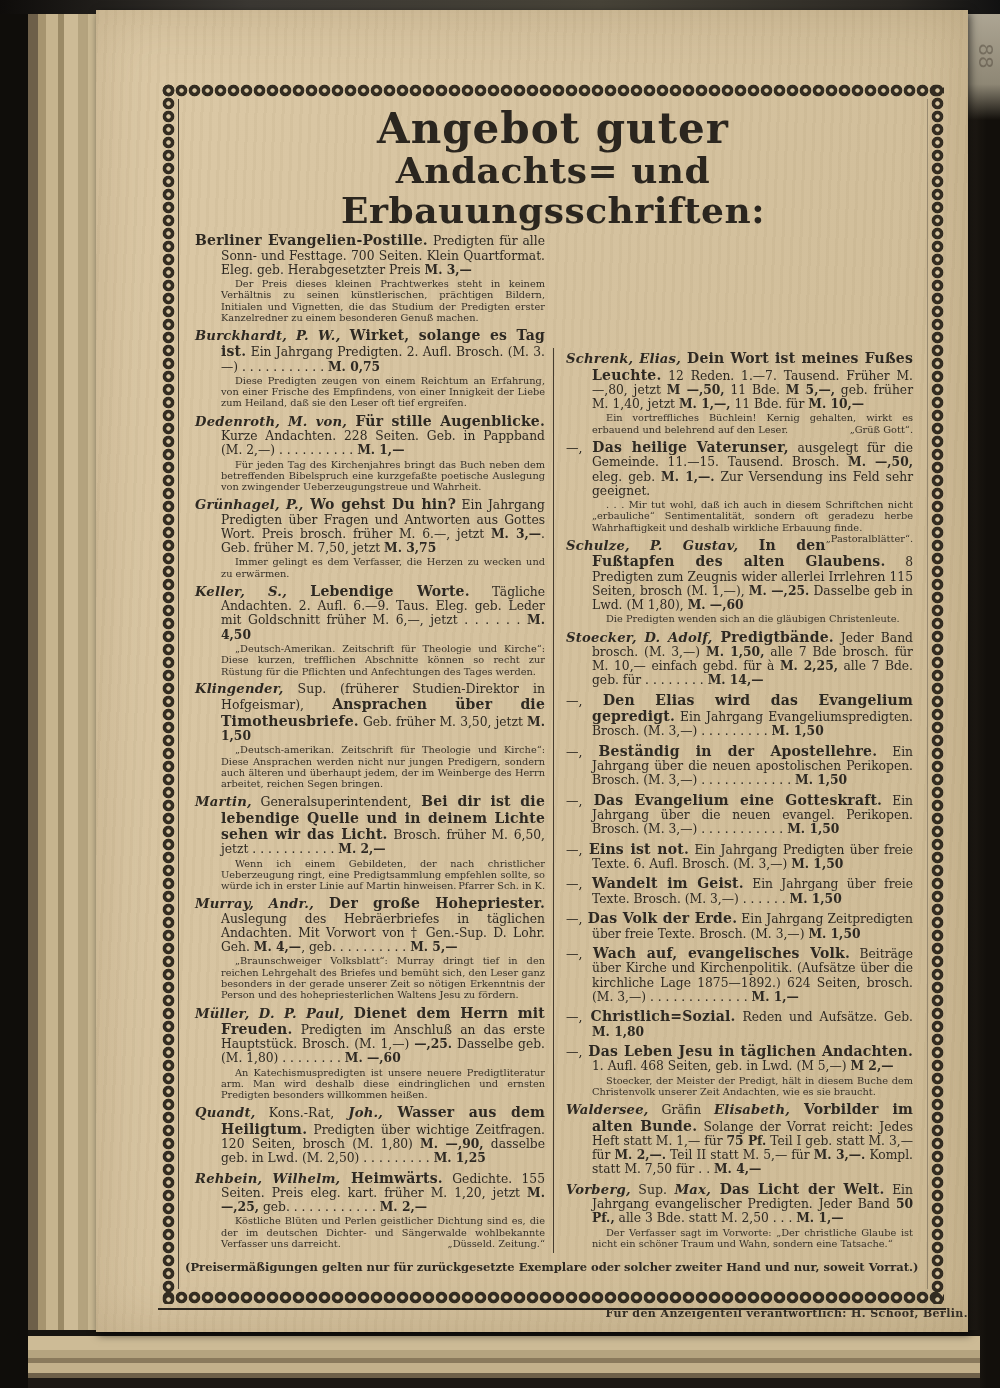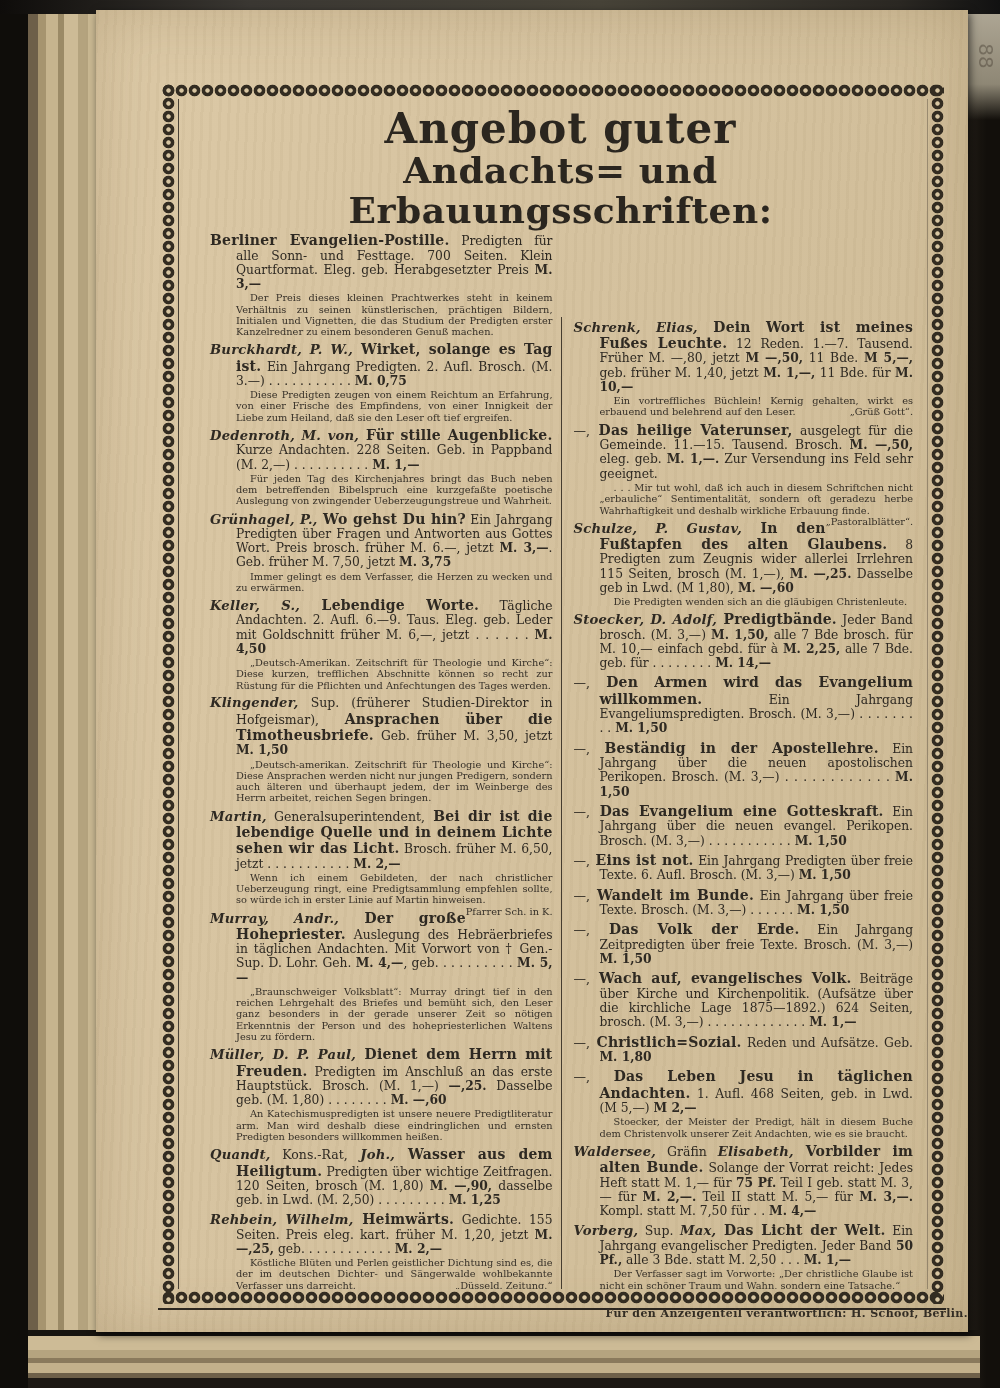--- a/index.html
+++ b/index.html
@@ -34,21 +34,21 @@
   .bead{position:absolute;background-repeat:repeat;
     background-image:radial-gradient(circle at 6.5px 6.5px,#d8c6a2 1.8px,#332c21 2.6px 5.4px,rgba(0,0,0,0) 6.2px);
     background-size:13px 13px;}
   .bead-top{left:0;top:0;width:100%;height:13px;background-repeat:repeat-x;}
   .bead-bottom{left:0;bottom:0;width:100%;height:13px;background-repeat:repeat-x;}
   .bead-left{left:0;top:0;width:13px;height:100%;background-repeat:repeat-y;}
   .bead-right{right:0;top:0;width:13px;height:100%;background-repeat:repeat-y;}
   .ad-frame::after{content:"";position:absolute;left:-4px;right:-2px;bottom:-6px;height:2px;background:#2b2620;}
   .ad-content{position:absolute;left:16px;right:16px;top:15px;bottom:15px;overflow:hidden;
     border-left:1.5px solid #4a4236;border-right:1px solid rgba(74,66,54,.4);
-    padding:8px 6px 0 21px;color:#2e2922;}
+    padding:8px 6px 0 6px;color:#2e2922;}
   
   .ad-title1{text-align:center;font-weight:bold;font-size:42px;line-height:1.05;
     letter-spacing:1px;color:#2b261f;}
   .ad-title2{text-align:center;font-weight:bold;font-size:36px;line-height:1.1;
     letter-spacing:.5px;color:#2b261f;}
   
   .cols{display:flex;align-items:flex-end;}
   .col{width:50%;padding:2px 8px 0 10px;box-sizing:border-box;}
   .col-right{border-left:1.5px solid #453c2f;padding-left:12px;}
   .entry{padding-left:26px;text-indent:-26px;margin:0 0 4px 0;
@@ -100,25 +100,25 @@
               <div class="entry"><span><span class="h-i">Murray, Andr.,</span><span class="h-b"> Der große Hohepriester.</span></span><span> Auslegung des Hebräerbriefes in täglichen Andachten. Mit Vorwort von † Gen.-Sup. D. Lohr. Geh. <b>M. 4,—</b>, geb. . . . . . . . . . <b>M. 5,—</b></span><div class="note">„Braunschweiger Volksblatt“: Murray dringt tief in den reichen Lehrgehalt des Briefes und bemüht sich, den Leser ganz besonders in der gerade unserer Zeit so nötigen Erkenntnis der Person und des hohepriesterlichen Waltens Jesu zu fördern.</div></div>
               <div class="entry"><span><span class="h-i">Müller, D. P. Paul,</span><span class="h-b"> Dienet dem Herrn mit Freuden.</span></span><span> Predigten im Anschluß an das erste Hauptstück. Brosch. (M. 1,—) <b>—,25.</b> Dasselbe geb. (M. 1,80) . . . . . . . . <b>M. —,60</b></span><div class="note">An Katechismuspredigten ist unsere neuere Predigtliteratur arm. Man wird deshalb diese eindringlichen und ernsten Predigten besonders willkommen heißen.</div></div>
               <div class="entry"><span><span class="h-i">Quandt,</span><span class="h-r"> Kons.-Rat,</span><span class="h-i"> Joh.,</span><span class="h-b"> Wasser aus dem Heiligtum.</span></span><span> Predigten über wichtige Zeitfragen. 120 Seiten, brosch (M. 1,80) <b>M. —,90,</b> dasselbe geb. in Lwd. (M. 2,50) . . . . . . . . . <b>M. 1,25</b></span></div>
               <div class="entry"><span><span class="h-i">Rehbein, Wilhelm,</span><span class="h-b"> Heimwärts.</span></span><span> Gedichte. 155 Seiten. Preis eleg. kart. früher M. 1,20, jetzt <b>M. —,25,</b> geb. . . . . . . . . . . . <b>M. 2,—</b></span><div class="note">Köstliche Blüten und Perlen geistlicher Dichtung sind es, die der im deutschen Dichter- und Sängerwalde wohlbekannte Verfasser uns darreicht.<span class="note-attr">„Düsseld. Zeitung.“</span></div></div>
             </div>
           <div class="col col-right">
               <div class="entry"><span><span class="h-i">Schrenk, Elias,</span><span class="h-b"> Dein Wort ist meines Fußes Leuchte.</span></span><span> 12 Reden. 1.—7. Tausend. Früher M. —,80, jetzt <b>M —,50,</b> 11 Bde. <b>M 5,—,</b> geb. früher M. 1,40, jetzt <b>M. 1,—,</b> 11 Bde. für <b>M. 10,—</b></span><div class="note">Ein vortreffliches Büchlein! Kernig gehalten, wirkt es erbauend und belehrend auf den Leser.<span class="note-attr">„Grüß Gott“.</span></div></div>
               <div class="entry"><span><span class="h-r">—,</span><span class="h-b"> Das heilige Vaterunser,</span></span><span> ausgelegt für die Gemeinde. 11.—15. Tausend. Brosch. <b>M. —,50,</b> eleg. geb. <b>M. 1,—.</b> Zur Versendung ins Feld sehr geeignet.</span><div class="note">. . . Mir tut wohl, daß ich auch in diesem Schriftchen nicht „erbauliche“ Sentimentalität, sondern oft geradezu herbe Wahrhaftigkeit und deshalb wirkliche Erbauung finde.<span class="note-attr">„Pastoralblätter“.</span></div></div>
               <div class="entry"><span><span class="h-i">Schulze, P. Gustav,</span><span class="h-b"> In den Fußtapfen des alten Glaubens.</span></span><span> 8 Predigten zum Zeugnis wider allerlei Irrlehren 115 Seiten, brosch (M. 1,—), <b>M. —,25.</b> Dasselbe geb in Lwd. (M 1,80), <b>M. —,60</b></span><div class="note">Die Predigten wenden sich an die gläubigen Christenleute.</div></div>
               <div class="entry"><span><span class="h-i">Stoecker, D. Adolf,</span><span class="h-b"> Predigtbände.</span></span><span> Jeder Band brosch. (M. 3,—) <b>M. 1,50,</b> alle 7 Bde brosch. für M. 10,— einfach gebd. für à <b>M. 2,25,</b> alle 7 Bde. geb. für . . . . . . . . <b>M. 14,—</b></span></div>
-              <div class="entry"><span><span class="h-r">—,</span><span class="h-b"> Den Armen wird das Evangelium willkommen.</span></span><span> Ein Jahrgang Evangeliumspredigten. Brosch. (M. 3,—) . . . . . . . . . <b>M. 1,50</b></span></div>
+              <div class="entry"><span><span class="h-r">—,</span><span class="h-b"> Den Elias wird das Evangelium gepredigt.</span></span><span> Ein Jahrgang Evangeliumspredigten. Brosch. (M. 3,—) . . . . . . . . . <b>M. 1,50</b></span></div>
               <div class="entry"><span><span class="h-r">—,</span><span class="h-b"> Beständig in der Apostellehre.</span></span><span> Ein Jahrgang über die neuen apostolischen Perikopen. Brosch. (M. 3,—) . . . . . . . . . . . . <b>M. 1,50</b></span></div>
               <div class="entry"><span><span class="h-r">—,</span><span class="h-b"> Das Evangelium eine Gotteskraft.</span></span><span> Ein Jahrgang über die neuen evangel. Perikopen. Brosch. (M. 3,—) . . . . . . . . . . . <b>M. 1,50</b></span></div>
               <div class="entry"><span><span class="h-r">—,</span><span class="h-b"> Eins ist not.</span></span><span> Ein Jahrgang Predigten über freie Texte. 6. Aufl. Brosch. (M. 3,—) <b>M. 1,50</b></span></div>
-              <div class="entry"><span><span class="h-r">—,</span><span class="h-b"> Wandelt im Bunde.</span></span><span> Ein Jahrgang über freie Texte. Brosch. (M. 3,—) . . . . . . <b>M. 1,50</b></span></div>
+              <div class="entry"><span><span class="h-r">—,</span><span class="h-b"> Wandelt im Geist.</span></span><span> Ein Jahrgang über freie Texte. Brosch. (M. 3,—) . . . . . . <b>M. 1,50</b></span></div>
               <div class="entry"><span><span class="h-r">—,</span><span class="h-b"> Das Volk der Erde.</span></span><span> Ein Jahrgang Zeitpredigten über freie Texte. Brosch. (M. 3,—) <b>M. 1,50</b></span></div>
               <div class="entry"><span><span class="h-r">—,</span><span class="h-b"> Wach auf, evangelisches Volk.</span></span><span> Beiträge über Kirche und Kirchenpolitik. (Aufsätze über die kirchliche Lage 1875—1892.) 624 Seiten, brosch. (M. 3,—) . . . . . . . . . . . . . <b>M. 1,—</b></span></div>
               <div class="entry"><span><span class="h-r">—,</span><span class="h-b"> Christlich=Sozial.</span></span><span> Reden und Aufsätze. Geb. <b>M. 1,80</b></span></div>
               <div class="entry"><span><span class="h-r">—,</span><span class="h-b"> Das Leben Jesu in täglichen Andachten.</span></span><span> 1. Aufl. 468 Seiten, geb. in Lwd. (M 5,—) <b>M 2,—</b></span><div class="note">Stoecker, der Meister der Predigt, hält in diesem Buche dem Christenvolk unserer Zeit Andachten, wie es sie braucht.</div></div>
               <div class="entry"><span><span class="h-i">Waldersee,</span><span class="h-r"> Gräfin </span><span class="h-i">Elisabeth,</span><span class="h-b"> Vorbilder im alten Bunde.</span></span><span> Solange der Vorrat reicht: Jedes Heft statt M. 1,— für <b>75 Pf.</b> Teil I geb. statt M. 3,— für <b>M. 2,—.</b> Teil II statt M. 5,— für <b>M. 3,—.</b> Kompl. statt M. 7,50 für . . <b>M. 4,—</b></span></div>
               <div class="entry"><span><span class="h-i">Vorberg,</span><span class="h-r"> Sup. </span><span class="h-i">Max,</span><span class="h-b"> Das Licht der Welt.</span></span><span> Ein Jahrgang evangelischer Predigten. Jeder Band <b>50 Pf.,</b> alle 3 Bde. statt M. 2,50 . . . <b>M. 1,—</b></span><div class="note">Der Verfasser sagt im Vorworte: „Der christliche Glaube ist nicht ein schöner Traum und Wahn, sondern eine Tatsache.“</div></div>
             </div>
         </div>
 
         <div class="footer-note">(Preisermäßigungen gelten nur für zurückgesetzte Exemplare oder solcher zweiter Hand und nur, soweit Vorrat.)</div>

